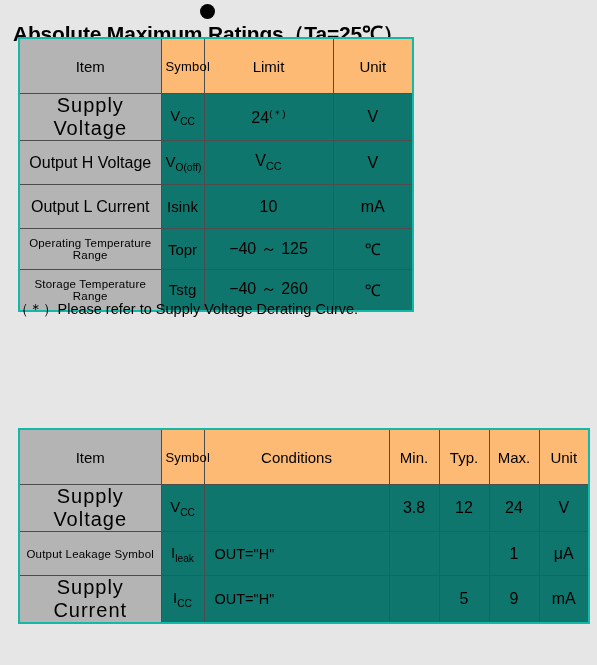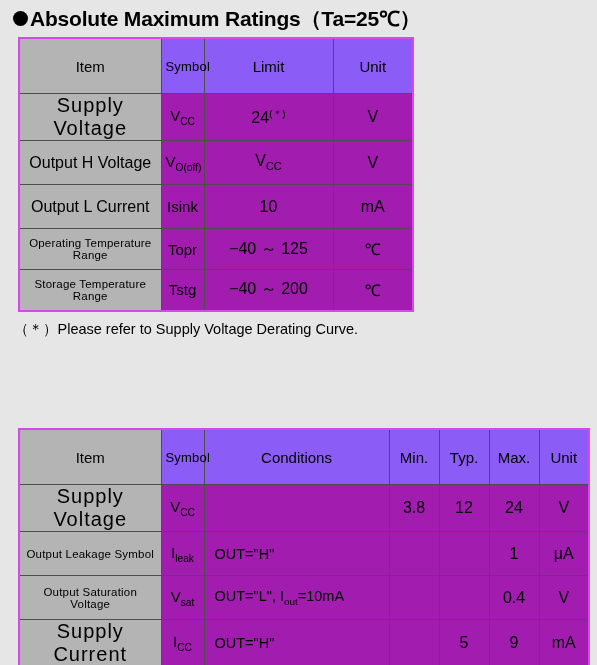--- a/index.html
+++ b/index.html
@@ -38,51 +38,52 @@
     background: #000;
     margin-right: 2px;
     flex: none;
   }
   .title-text { display: inline-block; }
 
   #title-ratings {
     position: absolute;
     left: 13px;
     top: 4px;
+    flex-direction: column;
   }
   #title-electrical {
     position: absolute;
     left: 13px;
     top: 387px;
   }
 
   
   table.dt {
     position: absolute;
     border-collapse: collapse;
     background: #ffffff;
     table-layout: fixed;
   }
   table.dt td, table.dt th {
     border: 1px solid #4d4d4d;
     padding: 0 4px;
     text-align: center;
     vertical-align: middle;
     font-weight: normal;
-    background: #a21caf;
+    background: #0f766e;
   }
   table.dt thead th {
-    background: #8b5cf6;
+    background: #fdba74;
     font-size: 15px;
   }
   td.item-cell, th.item-head {
     background: #b4b4b4 !important;
   }
   table.dt {
-    border: 2px solid #d946ef;
+    border: 2px solid #14b8a6;
   }
 
   
   #table-ratings {
     left: 18px;
     top: 37px;
     width: 394px;
   }
   #table-ratings thead th { height: 54px; }
   #table-ratings tbody tr { height: 44px; }
@@ -106,21 +107,21 @@
     text-align: left !important;
     padding-left: 10px !important;
     font-size: 14.5px;
   }
   sub { font-size: 0.68em; }
   sup { font-size: 0.62em; }
 
   .footnote {
     position: absolute;
     left: 14px;
-    top: 320px;
+    top: 300px;
     font-size: 14.5px;
     white-space: nowrap;
   }
 </style>
 </head>
 <body>
 
 <div class="page">
 
   <div class="section-title" id="title-ratings">
@@ -164,21 +165,21 @@
         </tr>
         <tr class="short-row">
           <td class="item-cell t-cond">Operating  Temperature  Range</td>
           <td class="t-sym"><span>Topr</span></td>
           <td class="t-normal"><span>−40 ～ 125</span></td>
           <td class="t-normal">℃</td>
         </tr>
         <tr class="short-row">
           <td class="item-cell t-cond">Storage Temperature Range</td>
           <td class="t-sym"><span>Tstg</span></td>
-          <td class="t-normal"><span>−40 ～ 200</span></td>
+          <td class="t-normal"><span>−40 ～ 260</span></td>
           <td class="t-normal">℃</td>
         </tr>
       </tbody>
   </table>
 
   <div class="footnote">（＊）Please refer to Supply Voltage Derating Curve.</div>
 
 
   <table class="dt" id="table-electrical">
     <colgroup>
@@ -214,29 +215,20 @@
         <tr>
           <td class="item-cell t-cond">Output Leakage Symbol</td>
           <td class="t-sym"><span>I<sub>leak</sub></span></td>
           <td class="cond-cell">OUT="H"</td>
           <td class="t-normal"></td>
           <td class="t-normal"></td>
           <td class="t-normal">1</td>
           <td class="t-normal">μA</td>
         </tr>
         <tr>
-          <td class="item-cell t-cond">Output  Saturation  Voltage</td>
-          <td class="t-sym"><span>V<sub>sat</sub></span></td>
-          <td class="cond-cell">OUT="L",  I<sub>out</sub>=10mA</td>
-          <td class="t-normal"></td>
-          <td class="t-normal"></td>
-          <td class="t-normal">0.4</td>
-          <td class="t-normal">V</td>
-        </tr>
-        <tr>
           <td class="item-cell t-wide">Supply   Current</td>
           <td class="t-sym"><span>I<sub>CC</sub></span></td>
           <td class="cond-cell">OUT="H"</td>
           <td class="t-normal"></td>
           <td class="t-normal">5</td>
           <td class="t-normal">9</td>
           <td class="t-normal">mA</td>
         </tr>
       </tbody>
   </table>

